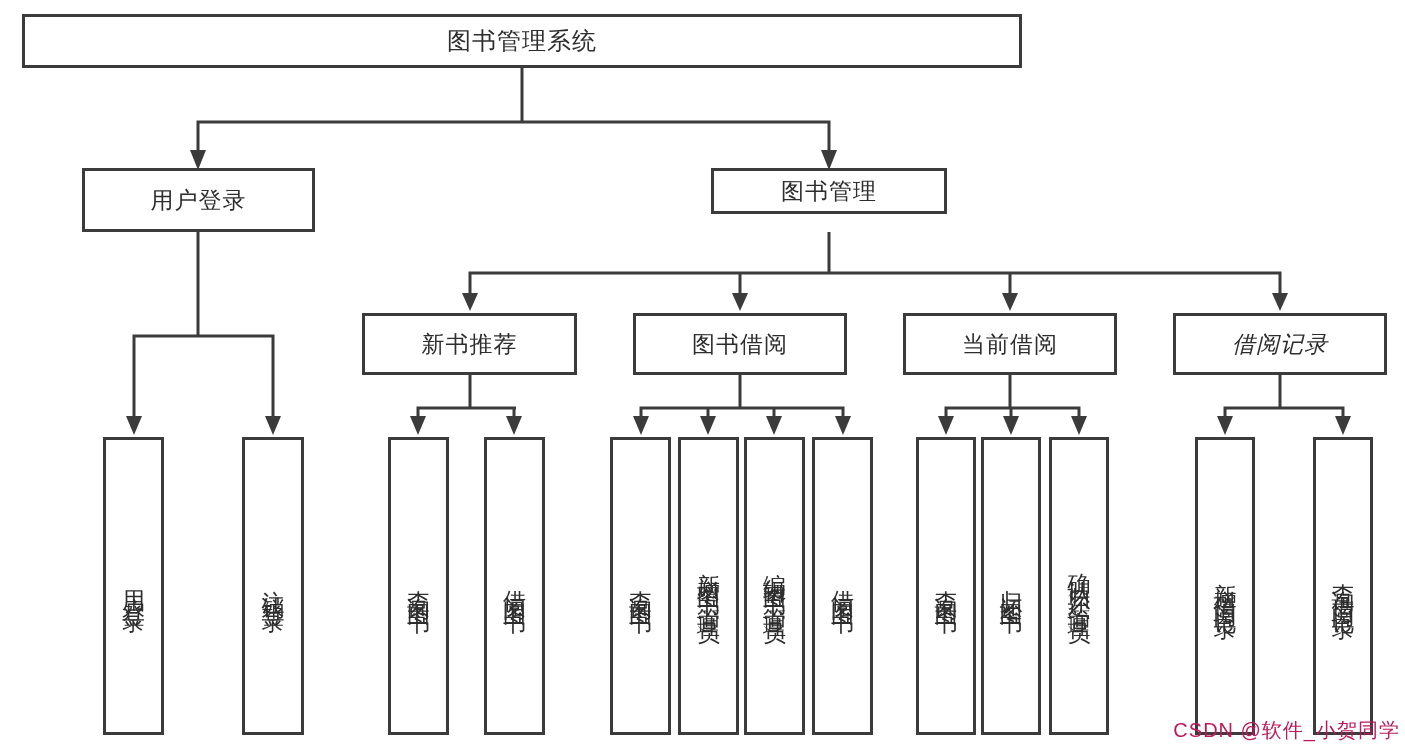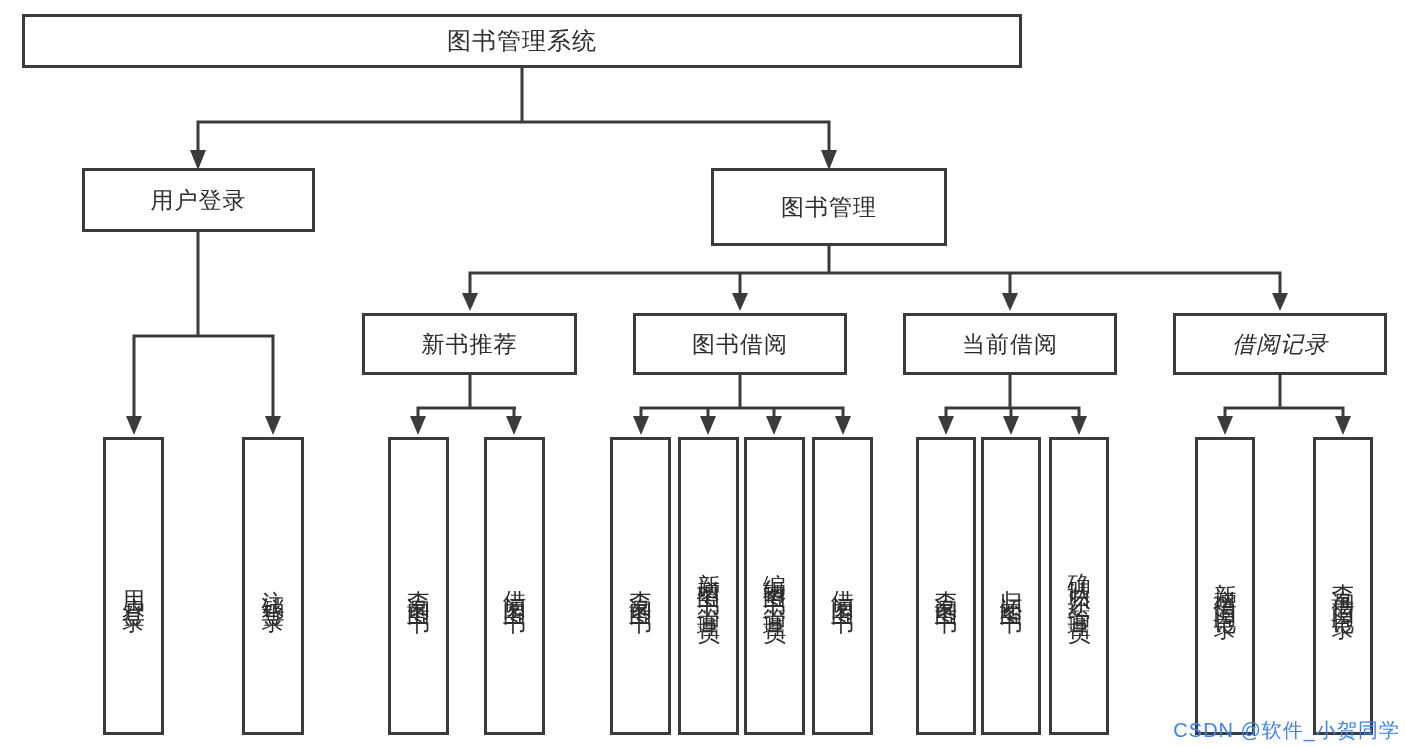--- a/index.html
+++ b/index.html
@@ -39,21 +39,21 @@
     writing-mode: vertical-rl;
     text-orientation: mixed;
     letter-spacing: 7px;
     font-size: 23px;
     line-height: 1;
   }
   
   .n-root { left: 22px; top: 14px; width: 1000px; height: 54px; font-size: 24px; }
   
   .n-user-login      { left: 82px;  top: 168px; width: 233px; height: 64px; }
-  .n-book-management { left: 711px; top: 168px; width: 236px; height: 78px; }
+  .n-book-management { left: 711px; top: 168px; width: 236px; height: 46px; }
   
   .n-l3 { top: 313px; height: 62px; }
   .n-new-book  { left: 362px;  width: 215px; }
   .n-borrow    { left: 633px;  width: 214px; }
   .n-current   { left: 903px;  width: 214px; justify-content: center; }
   .n-records   { left: 1173px; width: 214px; font-style: italic; }
   
   .leaf { top: 437px; height: 298px; }
   .n-leaf-user-login    { left: 103px;  width: 61px; }
   .n-leaf-logout        { left: 242px;  width: 62px; }
@@ -67,21 +67,21 @@
   .n-leaf-return        { left: 981px;  width: 60px; }
   .n-leaf-confirm       { left: 1049px; width: 60px; }
   .n-leaf-add-record    { left: 1195px; width: 60px; }
   .n-leaf-query-record  { left: 1313px; width: 60px; }
 
   .watermark {
     position: absolute;
     right: 5px;
     bottom: 3px;
     font-size: 20px;
-    color: #3b82f6;
+    color: #be185d;
     letter-spacing: 1px;
     z-index: 3;
   }
 </style>
 </head>
 <body>
 
 <div class="canvas">
 
   <svg class="edges-layer" width="1405" height="747" viewBox="0 0 1405 747" fill="none" stroke="#3b3b3b" stroke-width="3">

